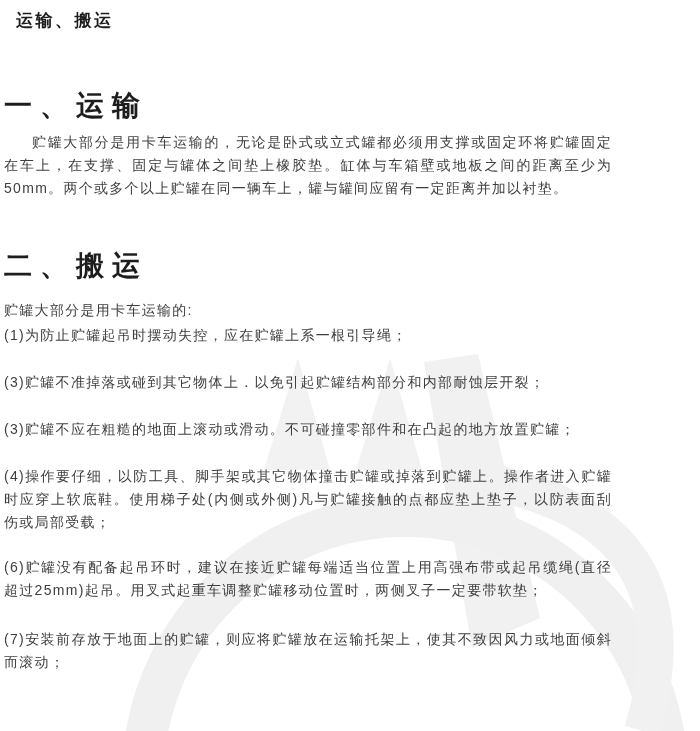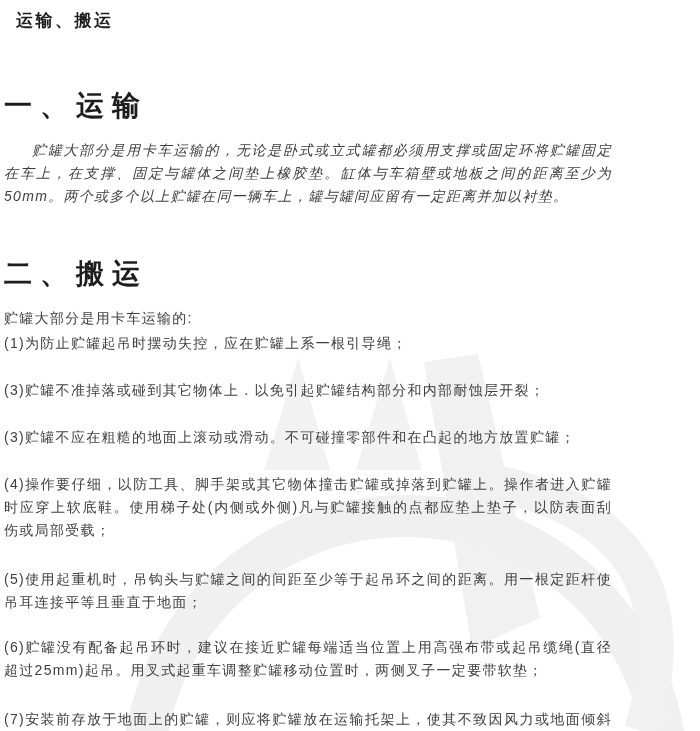--- a/index.html
+++ b/index.html
@@ -46,21 +46,21 @@
   }
   .sec-heading.second { margin-top: 52px; line-height: 27px; font-family: Liberation Serif, serif; }
   .body-text {
     font-size: 14px;
     letter-spacing: 1.3px;
     line-height: 23px;
     margin: 0;
     text-align: justify;
     text-justify: inter-ideograph;
   }
-  .intro { margin-top: 20px; text-indent: 2em; font-style: italic; }
+  .intro { margin-top: 12px; text-indent: 2em; }
   .lead  { margin-top: 20px; }
   .item  { margin-top: 24px; }
   .item.first { margin-top: 2px; }
   .item.i5 { margin-top: 26px; }
   .item.i6 { margin-top: 22px; }
   .item.i7 { margin-top: 26px; }
 </style>
 </head>
 <body>
 
@@ -88,20 +88,19 @@
     <p class="body-text lead">贮罐大部分是用卡车运输的:</p>
 
     <p class="body-text item first">(1)为防止贮罐起吊时摆动失控，应在贮罐上系一根引导绳；</p>
 
     <p class="body-text item">(3)贮罐不准掉落或碰到其它物体上．以免引起贮罐结构部分和内部耐蚀层开裂；</p>
 
     <p class="body-text item">(3)贮罐不应在粗糙的地面上滚动或滑动。不可碰撞零部件和在凸起的地方放置贮罐；</p>
 
     <p class="body-text item">(4)操作要仔细，以防工具、脚手架或其它物体撞击贮罐或掉落到贮罐上。操作者进入贮罐时应穿上软底鞋。使用梯子处(内侧或外侧)凡与贮罐接触的点都应垫上垫子，以防表面刮伤或局部受载；</p>
 
-    <p class="body-text item i5">(5)使用起重机时，吊钩头与贮罐之间的间距至少等于起吊环之间的距离。用一根定距杆使吊耳连接平等且垂直于地面；</p>
 
     <p class="body-text item i6">(6)贮罐没有配备起吊环时，建议在接近贮罐每端适当位置上用高强布带或起吊缆绳(直径超过25mm)起吊。用叉式起重车调整贮罐移动位置时，两侧叉子一定要带软垫；</p>
 
     <p class="body-text item i7">(7)安装前存放于地面上的贮罐，则应将贮罐放在运输托架上，使其不致因风力或地面倾斜而滚动；</p>
 
   </div>
 </div>
 
 </body></html>

